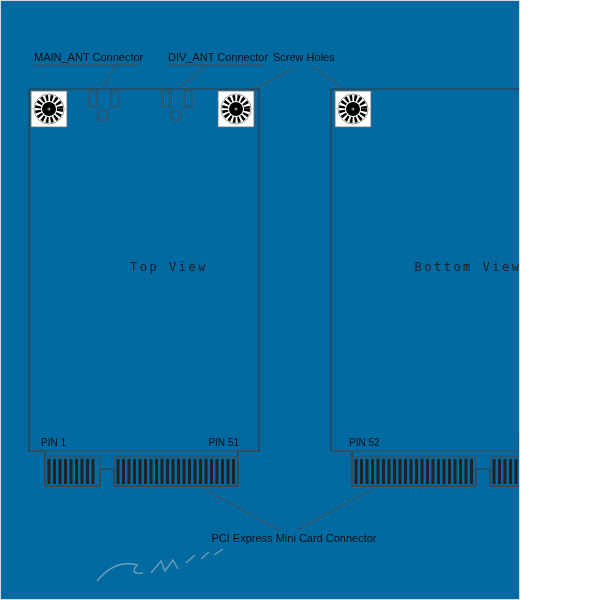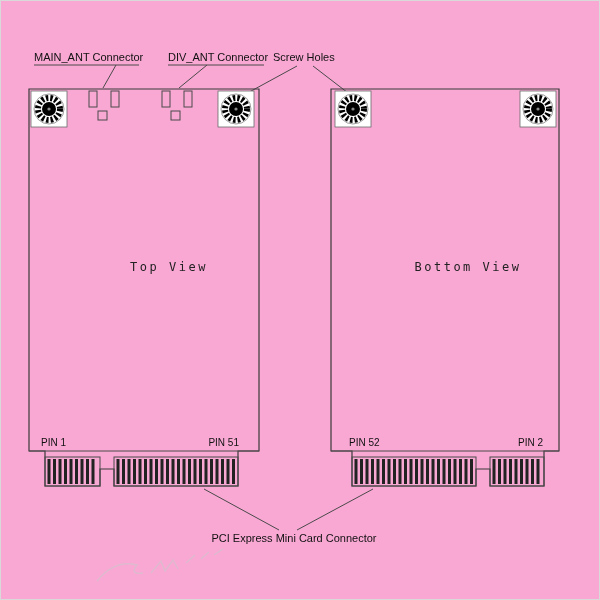--- a/index.html
+++ b/index.html
@@ -3,23 +3,23 @@
 <meta charset="utf-8">
 <style>
   html, body {
     margin: 0;
     padding: 0;
     background: #ffffff;
     font-family: "Liberation Sans", sans-serif;
   }
   #canvas {
     position: relative;
-    width: 600px;
+    width: 520px;
     height: 600px;
-    background: #f9a8d4;
+    background: #0369a1;
     border: 1px solid #d9d9d9;
     box-sizing: border-box;
     overflow: hidden;
   }
   svg { display: block; }
   .outline {
     fill: none;
     stroke: #3a3a3a;
     stroke-width: 1.2;
   }

